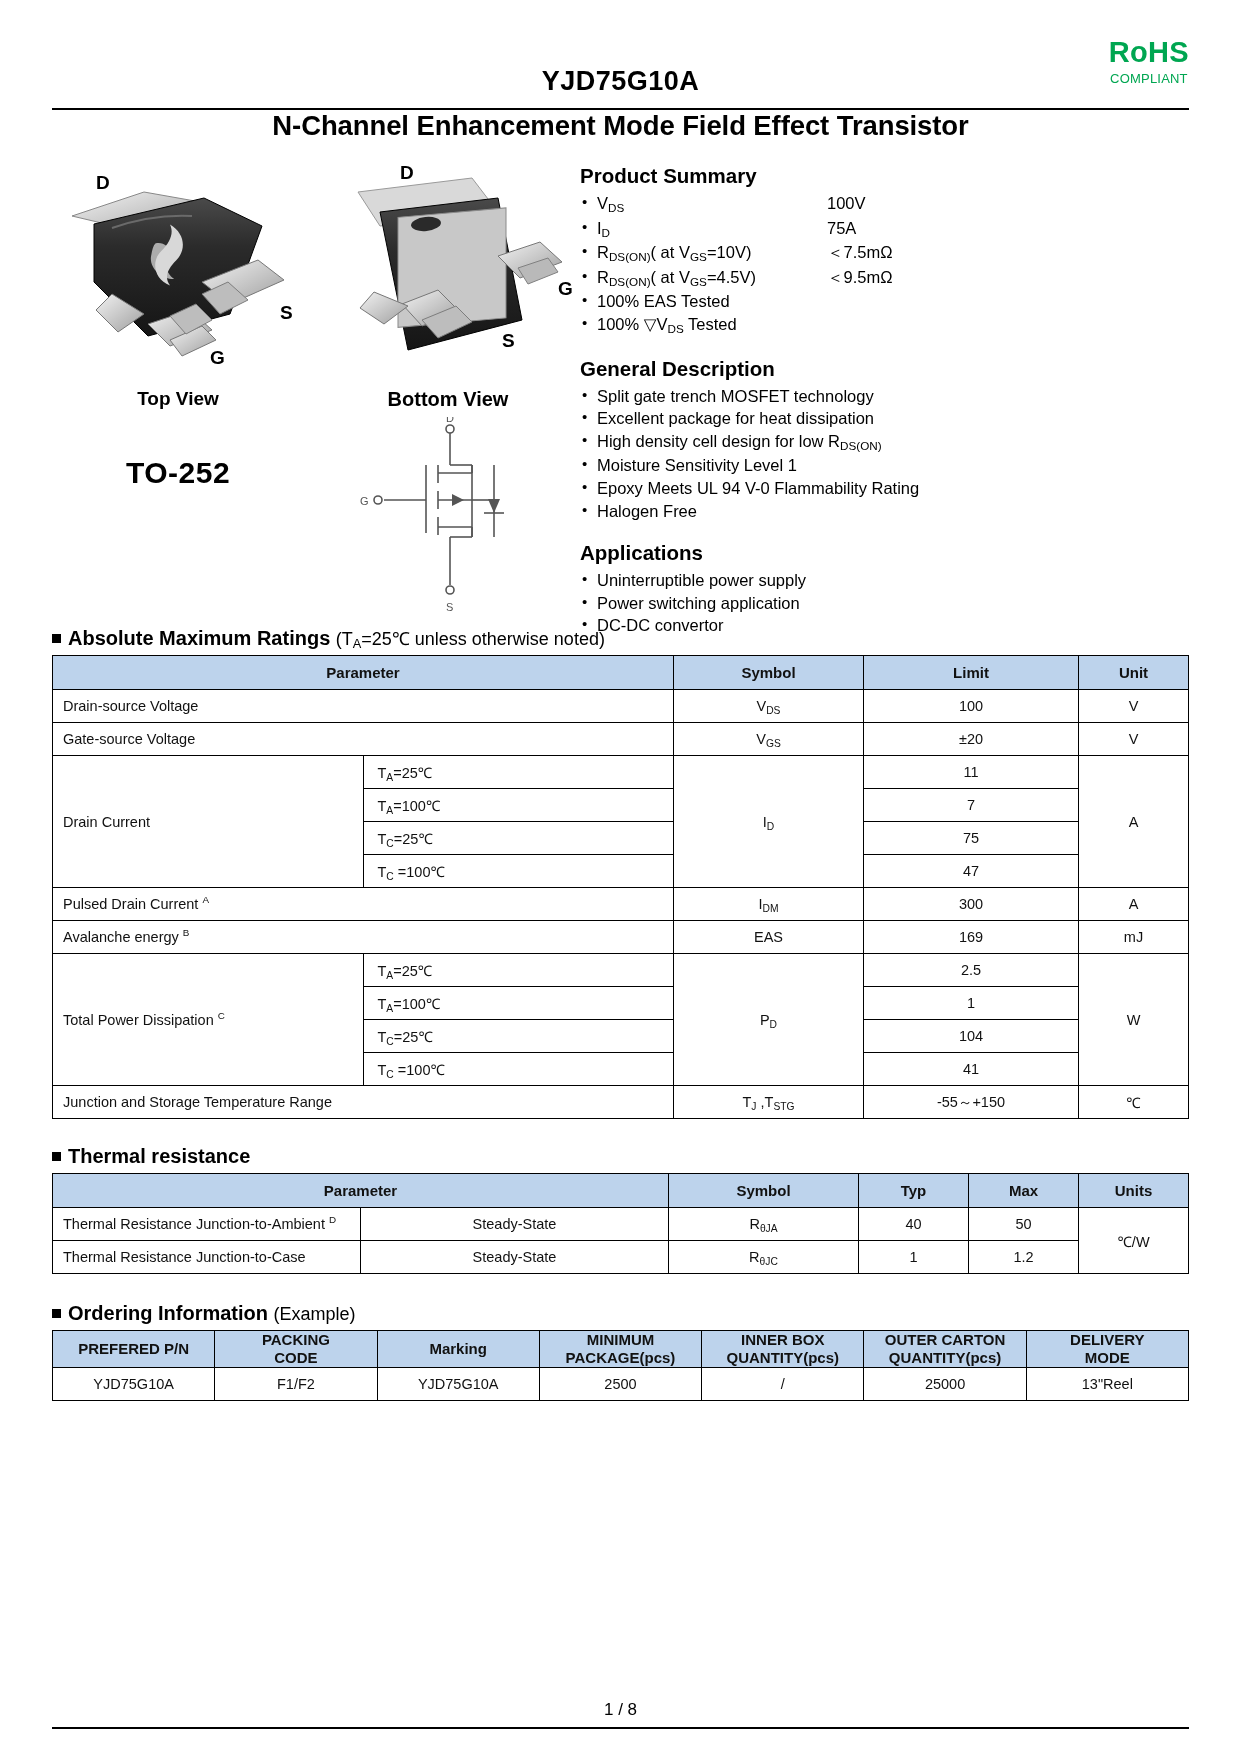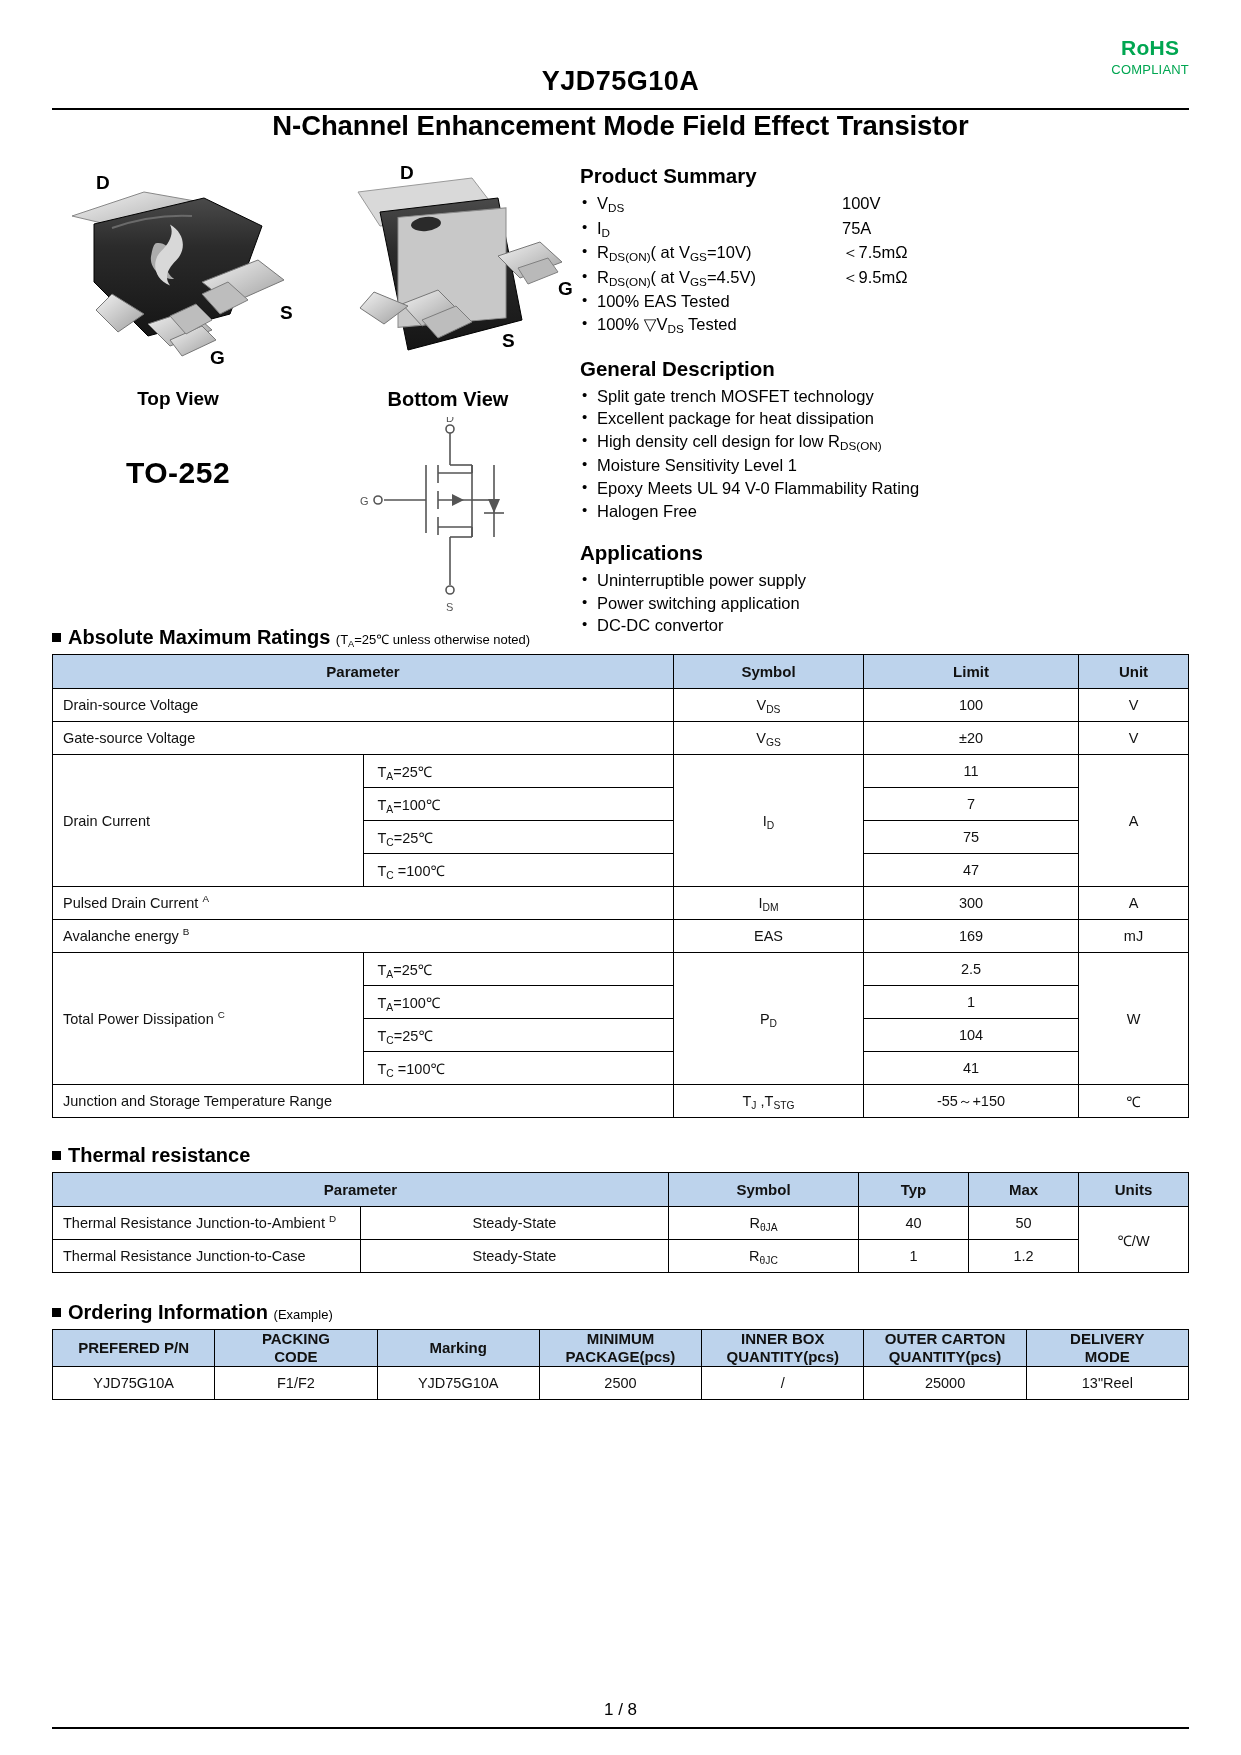--- a/index.html
+++ b/index.html
@@ -34,21 +34,21 @@
     letter-spacing: .5px;
     padding-top: 38px;
   }
   .rohs {
     position: absolute;
     right: 0px;
     top: 8px;
     text-align: center;
     color: #00a651;
   }
-  .rohs .r1 { font-size: 21px; font-weight: bold; letter-spacing: .3px; }
+  .rohs .r1 { font-size: 29px; font-weight: bold; letter-spacing: .3px; }
   .rohs .r2 { font-size: 13px; font-weight: normal; letter-spacing: .2px; margin-top: 2px; text-align: center;}
   .hdr-rule {
     border-top: 2px solid #000;
     margin-top: 2px;
   }
 
   .maintitle {
     text-align: center;
     font-size: 27.5px;
     font-weight: bold;
@@ -107,40 +107,40 @@
   ul.blist li:before {
     content: "\2022";
     position: absolute;
     left: 2px;
     top: -1px;
     font-size: 15px;
   }
   .psum li { display: flex; }
   .psum .pval {
     position: absolute;
-    left: 262px;
+    left: 247px;
     font-size: 16.5px;
   }
   sub { font-size: 71%; vertical-align: baseline; position: relative; top: 3px; }
   sup { font-size: 68%; vertical-align: baseline; position: relative; top: -6px; }
 
   
   .blk-h {
     font-size: 20px;
     margin: 0 0 5px 0;
     font-weight: bold;
   }
   .blk-h .sq {
     display: inline-block;
     width: 9px; height: 9px;
     background: #000;
     margin-right: 7px;
     vertical-align: 2px;
   }
-  .blk-h .light { font-weight: normal; font-size: 13px; }
+  .blk-h .light { font-weight: normal; font-size: 18px; }
 
   
   table.dt {
     border-collapse: collapse;
     width: 100%;
     table-layout: fixed;
   }
   table.dt th, table.dt td {
     border: 1px solid #000;
     font-size: 14.5px;

